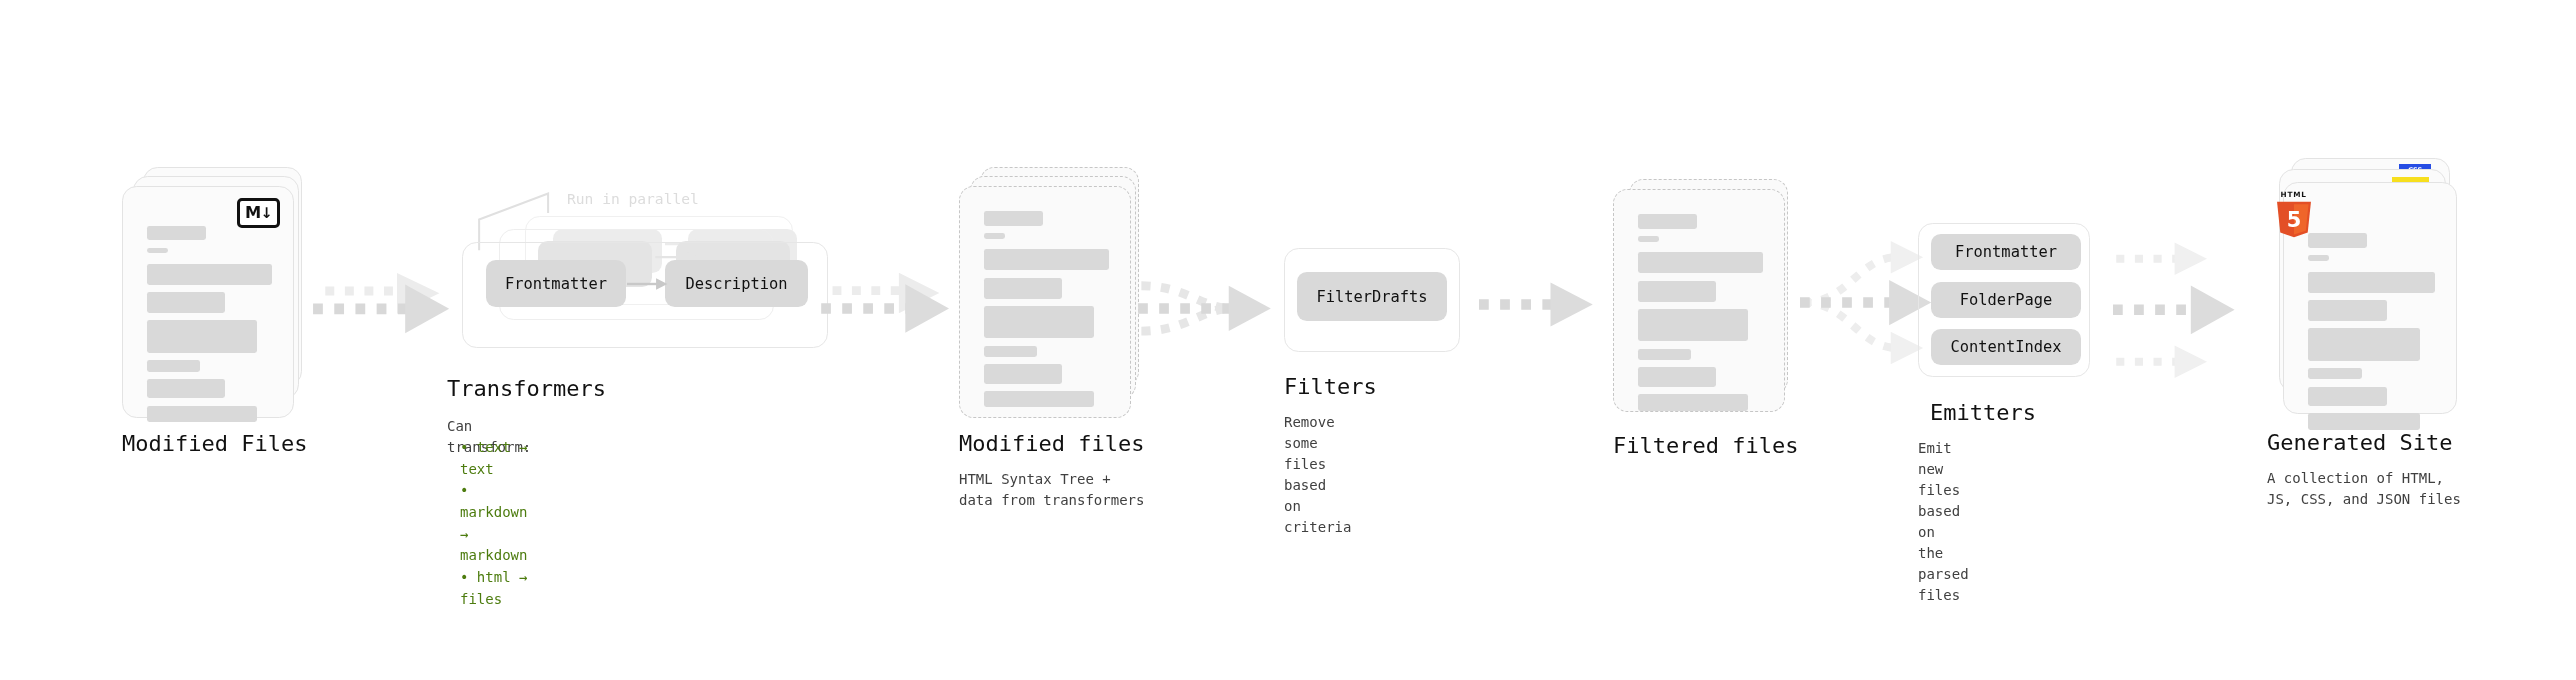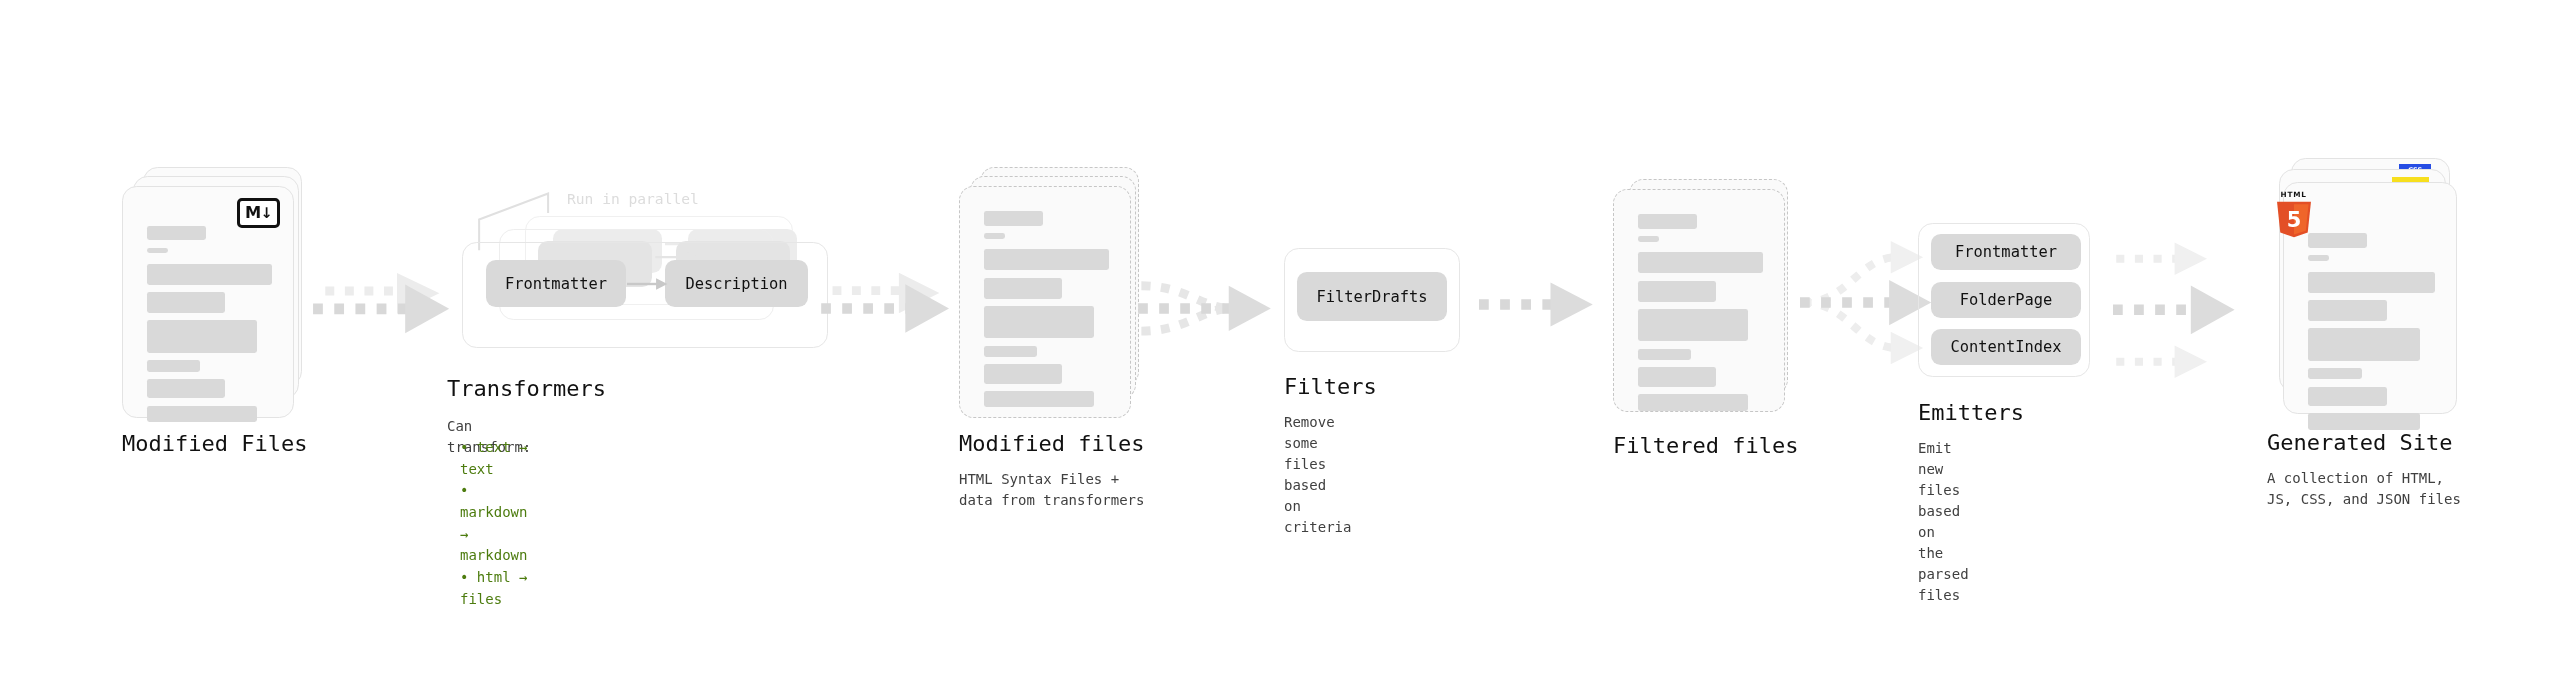--- a/index.html
+++ b/index.html
@@ -198,21 +198,21 @@
           <div class="bar" style="width:100%;height:21px;"></div>
           <div class="bar" style="width:62%;height:21px;"></div>
           <div class="bar" style="width:88%;height:32.5px;"></div>
           <div class="bar" style="width:42%;height:11.4px;"></div>
           <div class="bar" style="width:62%;height:19.5px;"></div>
           <div class="bar" style="width:88%;height:16.3px;"></div>
         </div>
       </div>
     </div>
     <div class="title" style="position:absolute;left:0px;top:264px;">Modified files</div>
-    <div class="subtitle" style="position:absolute;left:0px;top:302px;">HTML Syntax Files +
+    <div class="subtitle" style="position:absolute;left:0px;top:302px;">HTML Syntax Tree +
 data from transformers</div>
   </div>
 
   <svg class="arrow" style="left:1138px;top:268px;" width="154" height="89" viewBox="0 0 190 110">
     <g stroke="#e6e6e6" stroke-width="11" stroke-dasharray="11 13" fill="none">
       <path d="M4,22 C60,22 78,50 116,50"></path>
       <path d="M4,78 C60,78 78,50 116,50"></path>
     </g>
     <g stroke="#d8d8d8" stroke-width="13" stroke-dasharray="12 14" fill="none">
       <line x1="0" y1="50" x2="120" y2="50"></line>
@@ -273,21 +273,21 @@
     <div class="panel" style="left:0px;top:0px;width:172px;height:154px;"></div>
     <div class="chip" style="left:13px;top:11.4px;width:150px;height:36px;">
       <span>Frontmatter</span>
     </div>
     <div class="chip" style="left:13px;top:59px;width:150px;height:36px;">
       <span>FolderPage</span>
     </div>
     <div class="chip" style="left:13px;top:106px;width:150px;height:36px;">
       <span>ContentIndex</span>
     </div>
-    <div class="title" style="position:absolute;left:0px;top:177px;">Emitters</div>
+    <div class="title" style="position:absolute;left:12px;top:177px;">Emitters</div>
     <div class="subtitle" style="position:absolute;left:0px;top:215px;">Emit new files based on
 the parsed files</div>
   </div>
 
   <svg class="arrow" style="left:2113px;top:232px;" width="154" height="154" viewBox="0 0 190 190">
     <g stroke="#ededed" stroke-width="10" stroke-dasharray="10 13" fill="none">
       <line x1="4" y1="33" x2="84" y2="33"></line>
       <line x1="4" y1="160" x2="84" y2="160"></line>
     </g>
     <polygon points="76,13 116,33 76,53" fill="#f0f0f0"></polygon>

